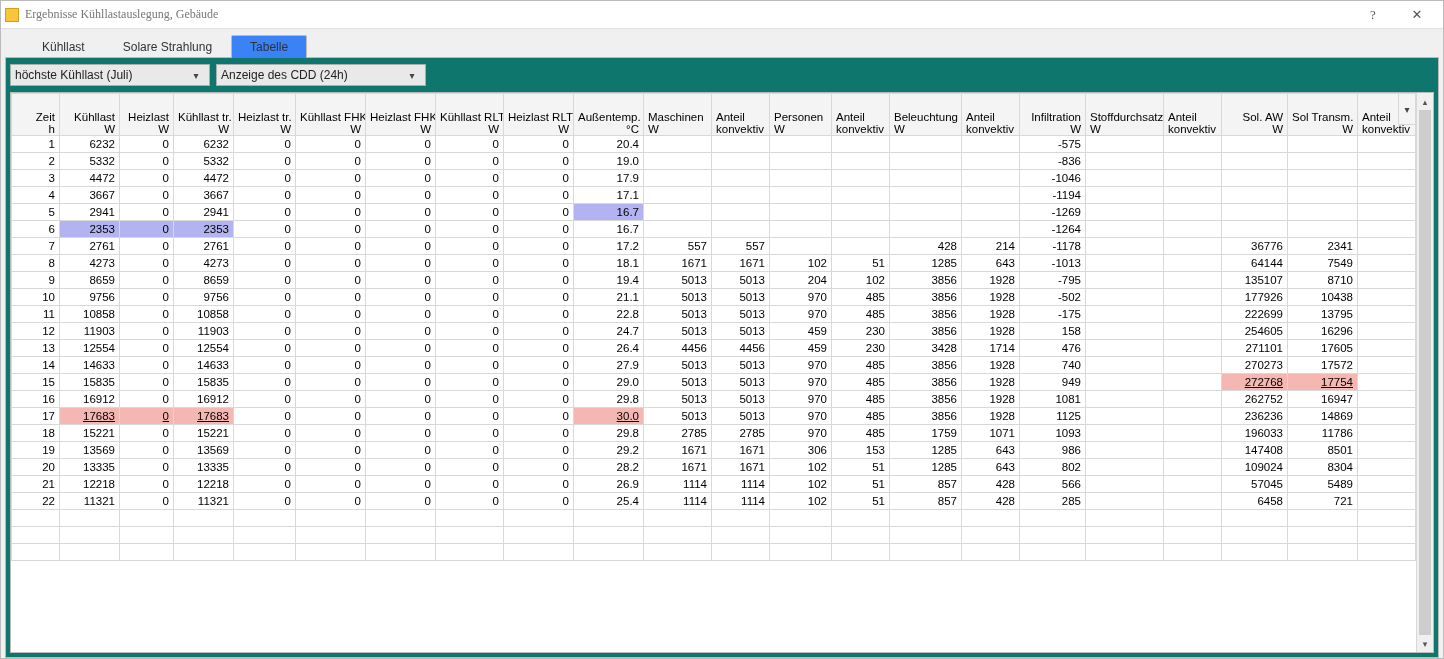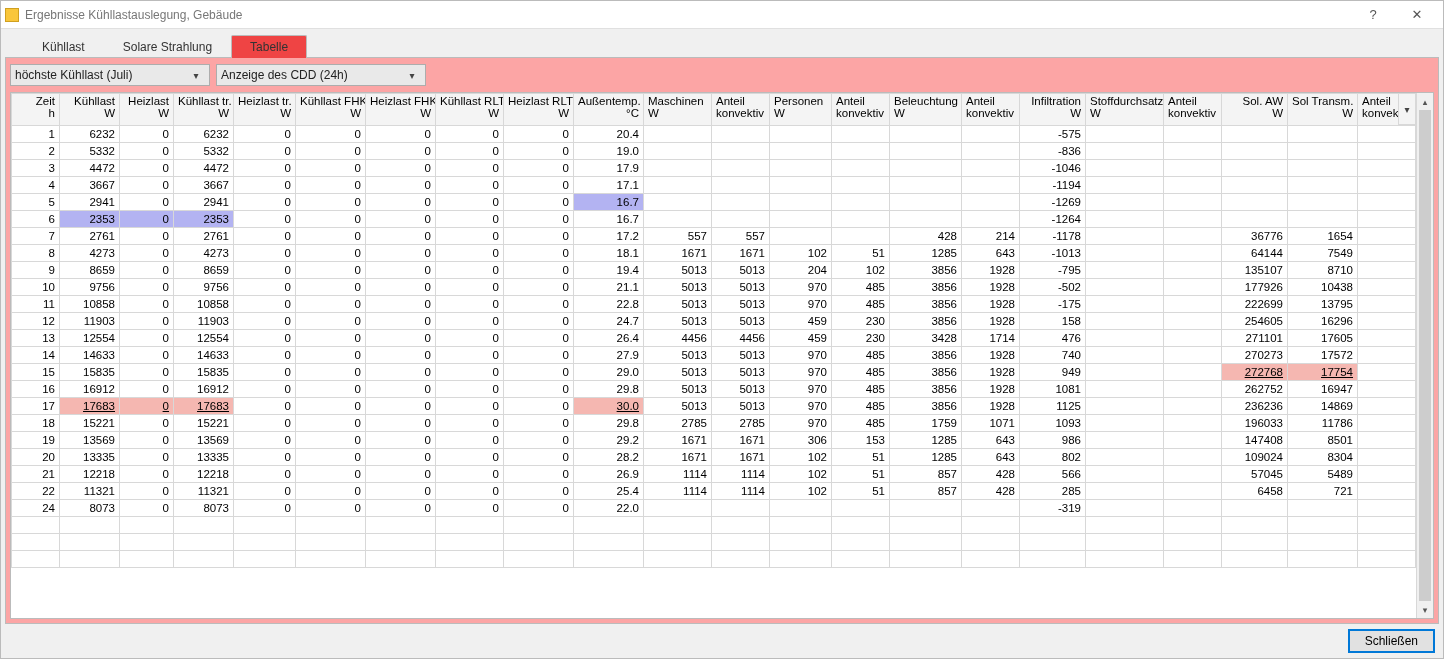--- a/index.html
+++ b/index.html
@@ -8,42 +8,42 @@
     width: 1444px; height: 659px;
     font-family: "Segoe UI", Tahoma, sans-serif;
     font-size: 12px;
     background: #f0f0f0;
     color: #000;
     overflow: hidden;
   }
   .window { width: 1444px; height: 659px; background: #f0f0f0; border: 1px solid #bbb; display: flex; flex-direction: column; }
   .titlebar {
     height: 28px; display: flex; align-items: center; padding: 0 4px;
-    background: #fff; border-bottom: 1px solid #e0e0e0;
+    background: #fff; border-bottom: 1px solid #e0e0e0; font-family: Liberation Serif, serif;
   }
   .titlebar .app-icon { width: 14px; height: 14px; background: #f9c63a; border: 1px solid #d0a020; margin-right: 6px; }
   .titlebar .title { flex: 1; color: #777; font-size: 12px; }
   .titlebar .win-btn { width: 44px; height: 28px; display: flex; align-items: center; justify-content: center; color: #555; font-size: 13px; }
 
   .client { flex: 1; display: flex; flex-direction: column; padding: 4px 4px 0 4px; }
 
   .tabstrip { display: flex; align-items: flex-end; height: 24px; padding-left: 18px; }
   .tab {
     padding: 4px 18px; font-size: 12px; color: #333;
     border: 1px solid transparent; border-bottom: none;
     position: relative; top: 1px;
   }
   .tab.active {
-    background: #ef4444; border-color: #bbb;
+    background: #3b82f6; border-color: #bbb;
     border-top-left-radius: 2px; border-top-right-radius: 2px;
     font-weight: 400;
   }
   .tabpanel {
     border: 1px solid #bbb; flex: 1; display: flex; flex-direction: column;
-    background: #fca5a5; padding: 6px 4px 4px 4px;
+    background: #0f766e; padding: 6px 4px 4px 4px;
   }
 
   .dropdown-row { display: flex; gap: 6px; margin-bottom: 6px; }
   .dropdown {
     height: 22px; background: #e9e9e9; border: 1px solid #adadad;
     display: flex; align-items: center; padding: 0 4px;
     font-size: 12px; color: #222;
     position: relative;
   }
   .dropdown .dd-text { flex: 1; }
@@ -56,21 +56,21 @@
   table.grid { border-collapse: collapse; width: 1402px; table-layout: fixed; }
   table.grid th, table.grid td {
     border: 1px solid #d8d8d8;
     font-size: 11.5px;
     height: 17px;
     padding: 0 4px;
     overflow: hidden; white-space: nowrap;
   }
   table.grid th {
     background: #f4f4f4; font-weight: 400; text-align: left;
-    vertical-align: top; height: 32px; padding-top: 1px;
+    vertical-align: top; height: 32px; padding-top: 17px;
   }
   table.grid th .h1 { display: block; }
   table.grid th .h2 { display: block; text-align: right; }
   table.grid th.num .h1, table.grid th.num .h2 { text-align: right; }
   table.grid th.txt .h1, table.grid th.txt .h2 { text-align: left; }
   table.grid td.num { text-align: right; }
   table.grid td.empty { background: #fff; }
   .hl-blue { background: #b3b3f2 !important; }
   .hl-red { background: #f5b7b1 !important; text-decoration: underline; }
   .corner-btn {
@@ -389,21 +389,21 @@
                   <td class="c10 num">557</td>
                   <td class="c11 num">557</td>
                   <td class="c12 num"></td>
                   <td class="c13 num"></td>
                   <td class="c14 num">428</td>
                   <td class="c15 num">214</td>
                   <td class="c16 num">-1178</td>
                   <td class="c17"></td>
                   <td class="c18"></td>
                   <td class="c19 num">36776</td>
-                  <td class="c20 num">1654</td>
+                  <td class="c20 num">2341</td>
                   <td class="c21"></td>
                 </tr>
                 <tr>
                   <td class="c0 num">8</td>
                   <td class="c1 num">4273</td>
                   <td class="c2 num">0</td>
                   <td class="c3 num">4273</td>
                   <td class="c4 num">0</td>
                   <td class="c5 num">0</td>
                   <td class="c6 num">0</td>
@@ -750,44 +750,20 @@
                   <td class="c11 num">1114</td>
                   <td class="c12 num">102</td>
                   <td class="c13 num">51</td>
                   <td class="c14 num">857</td>
                   <td class="c15 num">428</td>
                   <td class="c16 num">285</td>
                   <td class="c17"></td>
                   <td class="c18"></td>
                   <td class="c19 num">6458</td>
                   <td class="c20 num">721</td>
-                  <td class="c21"></td>
-                </tr>
-                <tr>
-                  <td class="c0 num">24</td>
-                  <td class="c1 num">8073</td>
-                  <td class="c2 num">0</td>
-                  <td class="c3 num">8073</td>
-                  <td class="c4 num">0</td>
-                  <td class="c5 num">0</td>
-                  <td class="c6 num">0</td>
-                  <td class="c7 num">0</td>
-                  <td class="c8 num">0</td>
-                  <td class="c9 num">22.0</td>
-                  <td class="c10 num"></td>
-                  <td class="c11 num"></td>
-                  <td class="c12 num"></td>
-                  <td class="c13 num"></td>
-                  <td class="c14 num"></td>
-                  <td class="c15 num"></td>
-                  <td class="c16 num">-319</td>
-                  <td class="c17"></td>
-                  <td class="c18"></td>
-                  <td class="c19 num"></td>
-                  <td class="c20 num"></td>
                   <td class="c21"></td>
                 </tr>
                 <tr>
                   <td class="c0 empty"></td>
                   <td class="c1 empty"></td>
                   <td class="c2 empty"></td>
                   <td class="c3 empty"></td>
                   <td class="c4 empty"></td>
                   <td class="c5 empty"></td>
                   <td class="c6 empty"></td>
@@ -864,19 +840,14 @@
           <div class="track">
             <div class="thumb"></div>
           </div>
           <div class="arrow">▾</div>
         </div>
       </div>
 
     </div>
   </div>
 
-  <div class="footer">
-    <div class="btn focus">
-      <span>Schließen</span>
-    </div>
-  </div>
 
 </div>
 
 </body></html>

